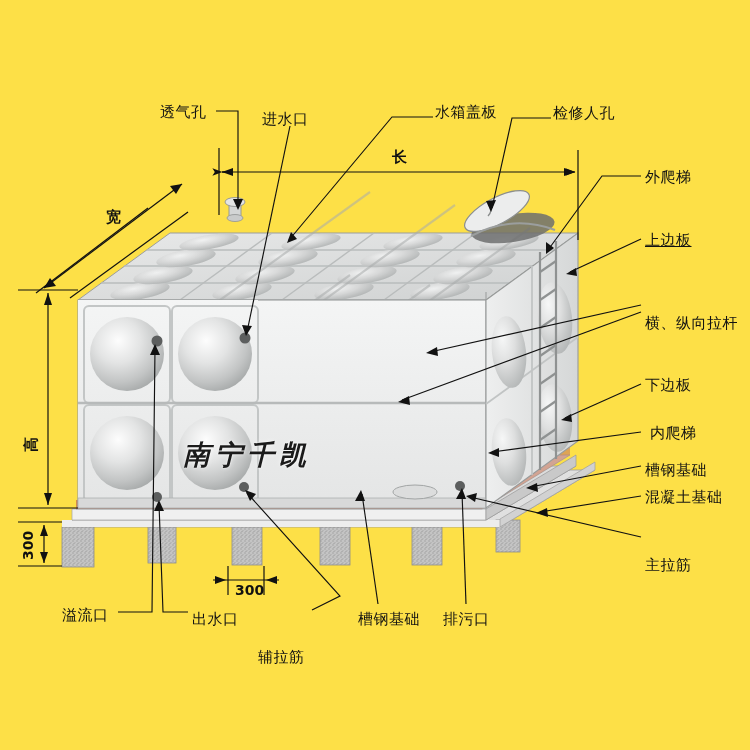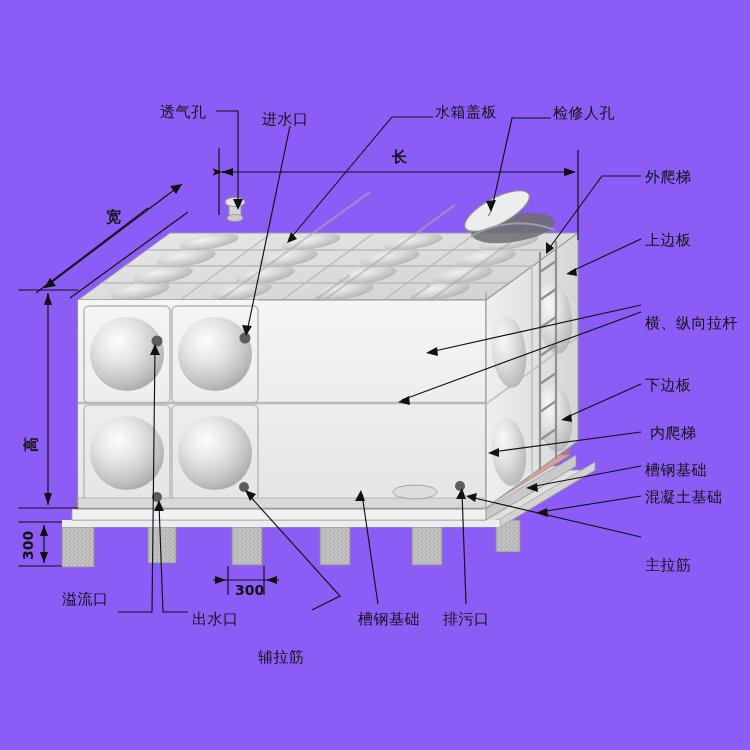--- a/index.html
+++ b/index.html
@@ -1,21 +1,21 @@
 <!DOCTYPE html>
 <html><head>
 <meta charset="utf-8">
 <style>
   html,body{margin:0;padding:0;background:#ffffff;}
   body{
     width:750px;height:750px;overflow:hidden;
     font-family:"DejaVu Sans","Liberation Sans",sans-serif;
     background:#fefefe;
   }
-  #stage{position:relative;width:750px;height:750px;background:#8b5cf6;}
+  #stage{position:relative;width:750px;height:750px;background:#fde047;}
   svg.layer{position:absolute;left:0;top:0;width:750px;height:750px;}
   .lbl{
     position:absolute;
     font-family:"DejaVu Sans","Liberation Sans",sans-serif;
     font-size:15px;color:#121212;white-space:nowrap;
     letter-spacing:0.5px;font-weight:500;
   }
   .dimtxt{
     position:absolute;font-size:15px;color:#111;white-space:nowrap;font-weight:600;
   }
@@ -373,34 +373,35 @@
       <polygon points="462,488 456,499 466,499" fill="#111" stroke="none"></polygon>
     </g>
   </svg>
 
   <div class="lbl" style="left:160px;top:103px;">透气孔</div>
   <div class="lbl" style="left:262px;top:110px;">进水口</div>
   <div class="lbl" style="left:435px;top:103px;">水箱盖板</div>
   <div class="lbl" style="left:553px;top:104px;font-family:Liberation Serif, serif;">检修人孔</div>
 
   <div class="lbl" style="left:645px;top:168px;">外爬梯</div>
-  <div class="lbl" style="left:645px;top:231px;">上边板</div>
+  <div class="lbl" style="left:645px;top:231px;text-decoration:underline;">上边板</div>
   <div class="lbl" style="left:645px;top:297px;margin-top:17px;">横、纵向拉杆</div>
   <div class="lbl" style="left:645px;top:376px;">下边板</div>
   <div class="lbl" style="left:650px;top:424px;">内爬梯</div>
   <div class="lbl" style="left:645px;top:461px;">槽钢基础</div>
   <div class="lbl" style="left:645px;top:488px;">混凝土基础</div>
   <div class="lbl" style="left:645px;top:556px;font-family:Liberation Serif, serif;">主拉筋</div>
 
-  <div class="lbl" style="left:62px;top:590px;">溢流口</div>
+  <div class="lbl" style="left:62px;top:606px;">溢流口</div>
   <div class="lbl" style="left:192px;top:610px;text-align:right;">出水口</div>
   <div class="lbl" style="left:258px;top:610px;margin-top:38px;">辅拉筋</div>
   <div class="lbl" style="left:358px;top:610px;">槽钢基础</div>
   <div class="lbl" style="left:443px;top:610px;">排污口</div>
 
   <div class="dimtxt" style="left:392px;top:148px;">长</div>
   <div class="dimtxt" style="left:106px;top:208px;">宽</div>
   <div class="dimtxt rot" style="left:22px;top:452px;">高</div>
   <div class="dimtxt rot" style="left:20px;top:560px;font-size:14px;">300</div>
   <div class="dimtxt" style="left:235px;top:582px;font-size:14px;">300</div>
 
+  <div class="wm">南宁千凯</div>
 
 </div>
 
 </body></html>

